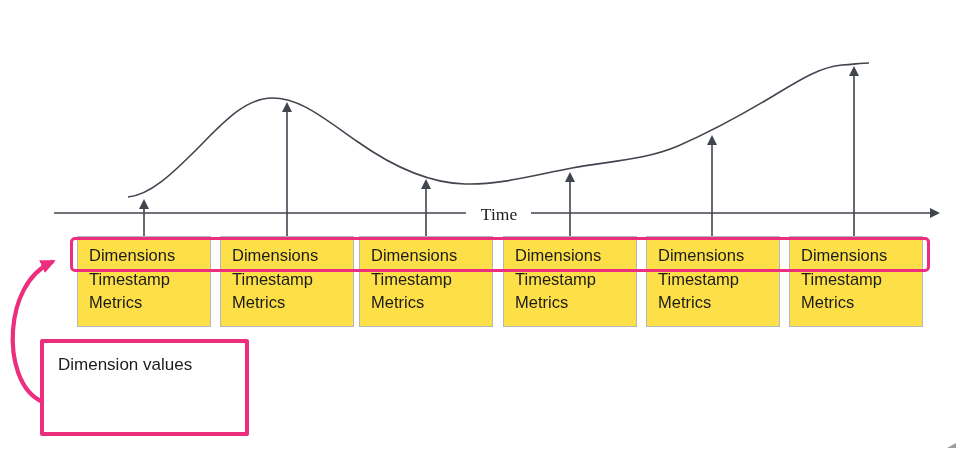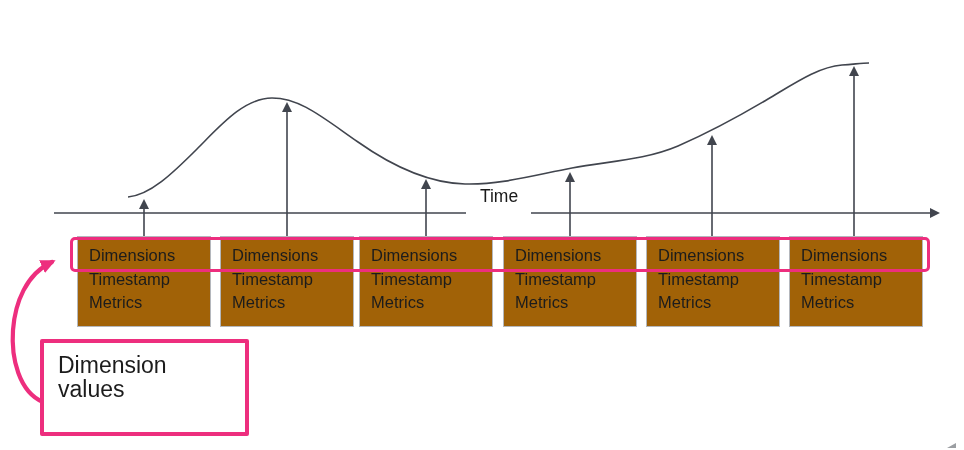--- a/index.html
+++ b/index.html
@@ -2,38 +2,38 @@
 <html><head>
 <meta charset="utf-8">
 <style>
   html,body{margin:0;padding:0;background:#ffffff;}
   .canvas{
     position:relative;width:964px;height:450px;background:#ffffff;overflow:hidden;
     font-family:"Liberation Sans","DejaVu Sans",sans-serif;color:#1a1a1a;
   }
   .art{position:absolute;left:0;top:0;width:964px;height:450px;}
   .time-label{
-    position:absolute;left:468px;top:186px;width:62px;text-align:center;
-    font-size:17.5px;color:#1a1a1a;
+    position:absolute;left:468px;top:204px;width:62px;text-align:center;
+    font-size:17.5px;color:#1a1a1a;font-family:Liberation Serif, serif;
   }
   .card{
-    position:absolute;top:236px;width:134px;height:91px;background:#a16207;
+    position:absolute;top:236px;width:134px;height:91px;background:#fde047;
     border:1.5px solid #b4b7bc;box-sizing:border-box;
     padding:7px 16px 0 11px;font-size:16.5px;line-height:23.5px;color:#1c1c1c;
     white-space:nowrap;
   }
   .c1{left:77px}.c2{left:220px}.c3{left:359px}.c4{left:503px}.c5{left:646px}.c6{left:789px}
   .hl{
     position:absolute;left:70px;top:237px;width:860px;height:35px;box-sizing:border-box;
     border:3.5px solid #ed2e7e;border-radius:5px;background:transparent;
   }
   .callout{
     position:absolute;left:40px;top:339px;width:209px;height:97px;box-sizing:border-box;
     background:#ffffff;border:4px solid #ed2e7e;border-radius:2px;
-    padding:10px 6px 0 14px;font-size:23px;line-height:24px;color:#1c1c1c;
+    padding:10px 6px 0 14px;font-size:17px;line-height:24px;color:#1c1c1c;
   }
   .artifact{
     position:absolute;left:947px;top:443px;width:9px;height:5px;background:#8a8d92;
     clip-path:polygon(0 100%,100% 0,100% 100%);opacity:.85;
   }
 </style>
 </head>
 <body>
 
 <div class="canvas">

